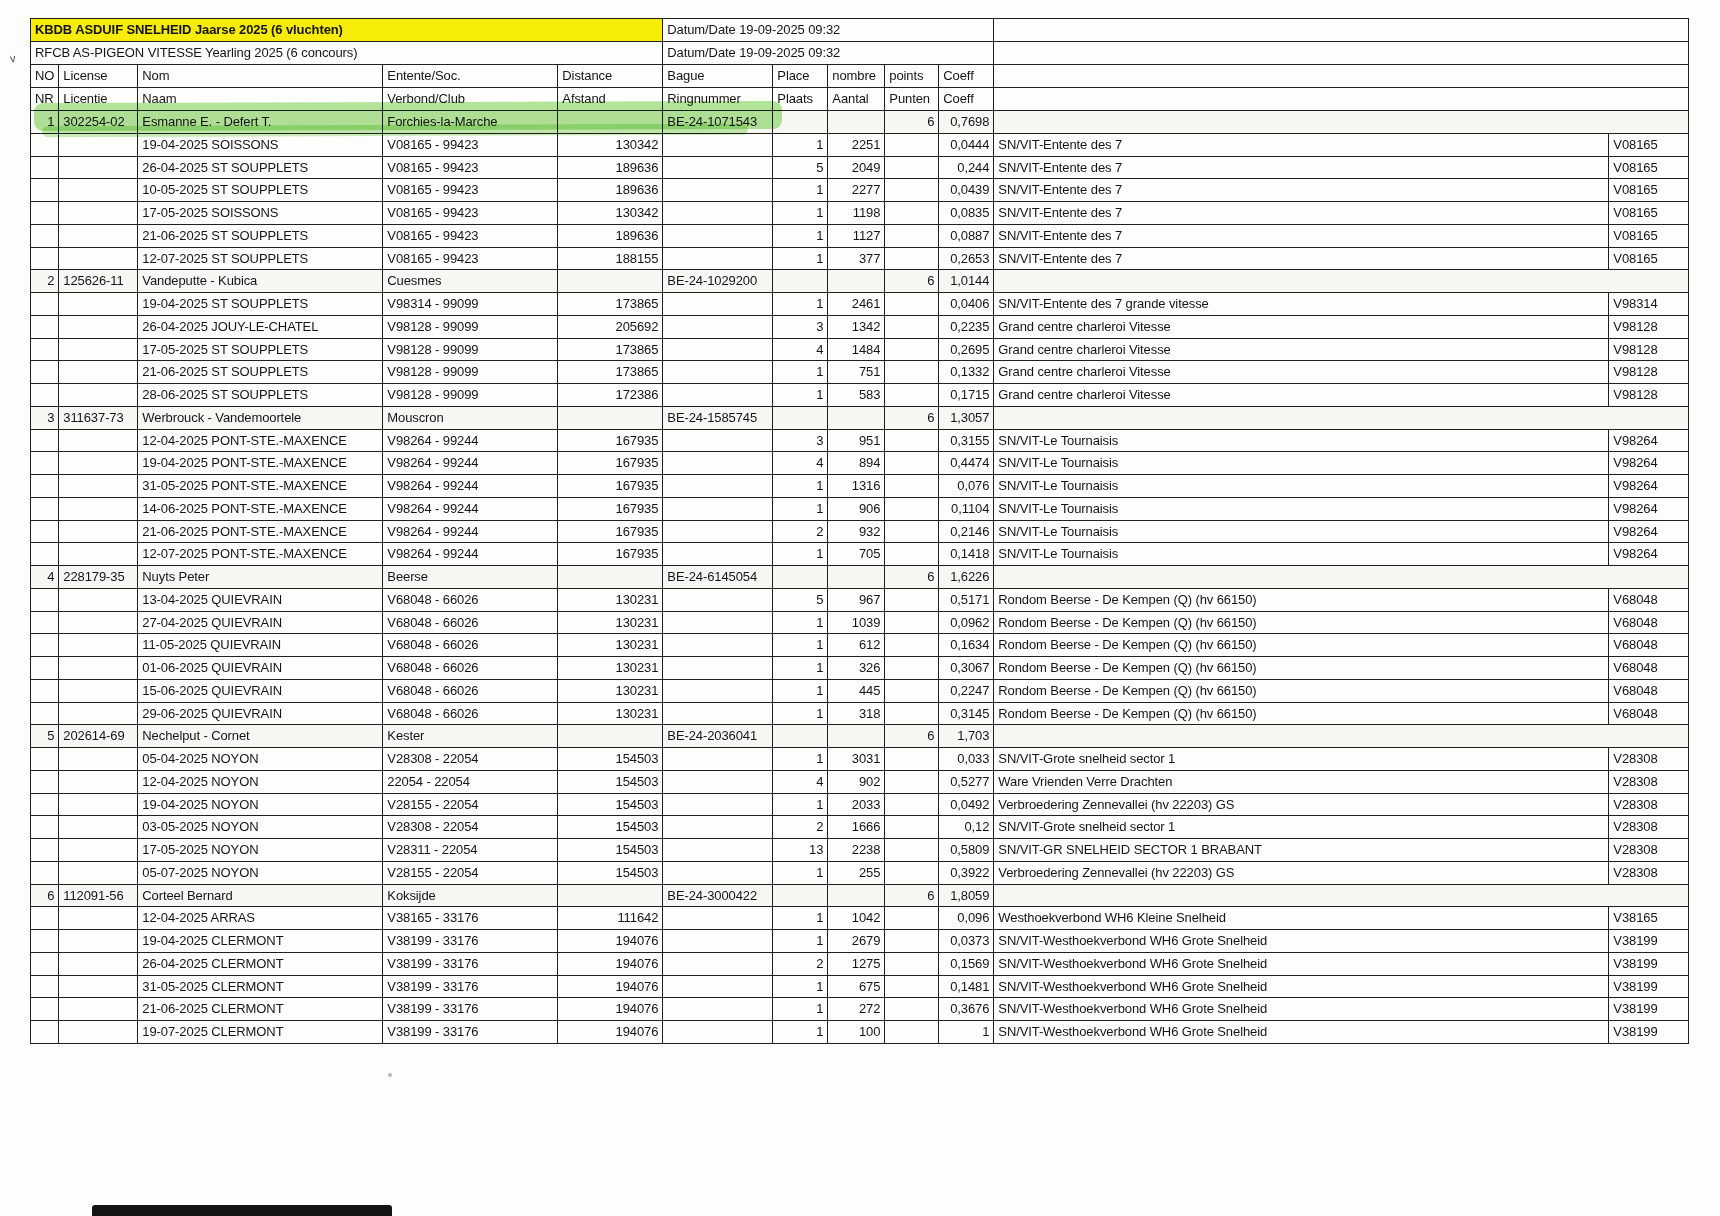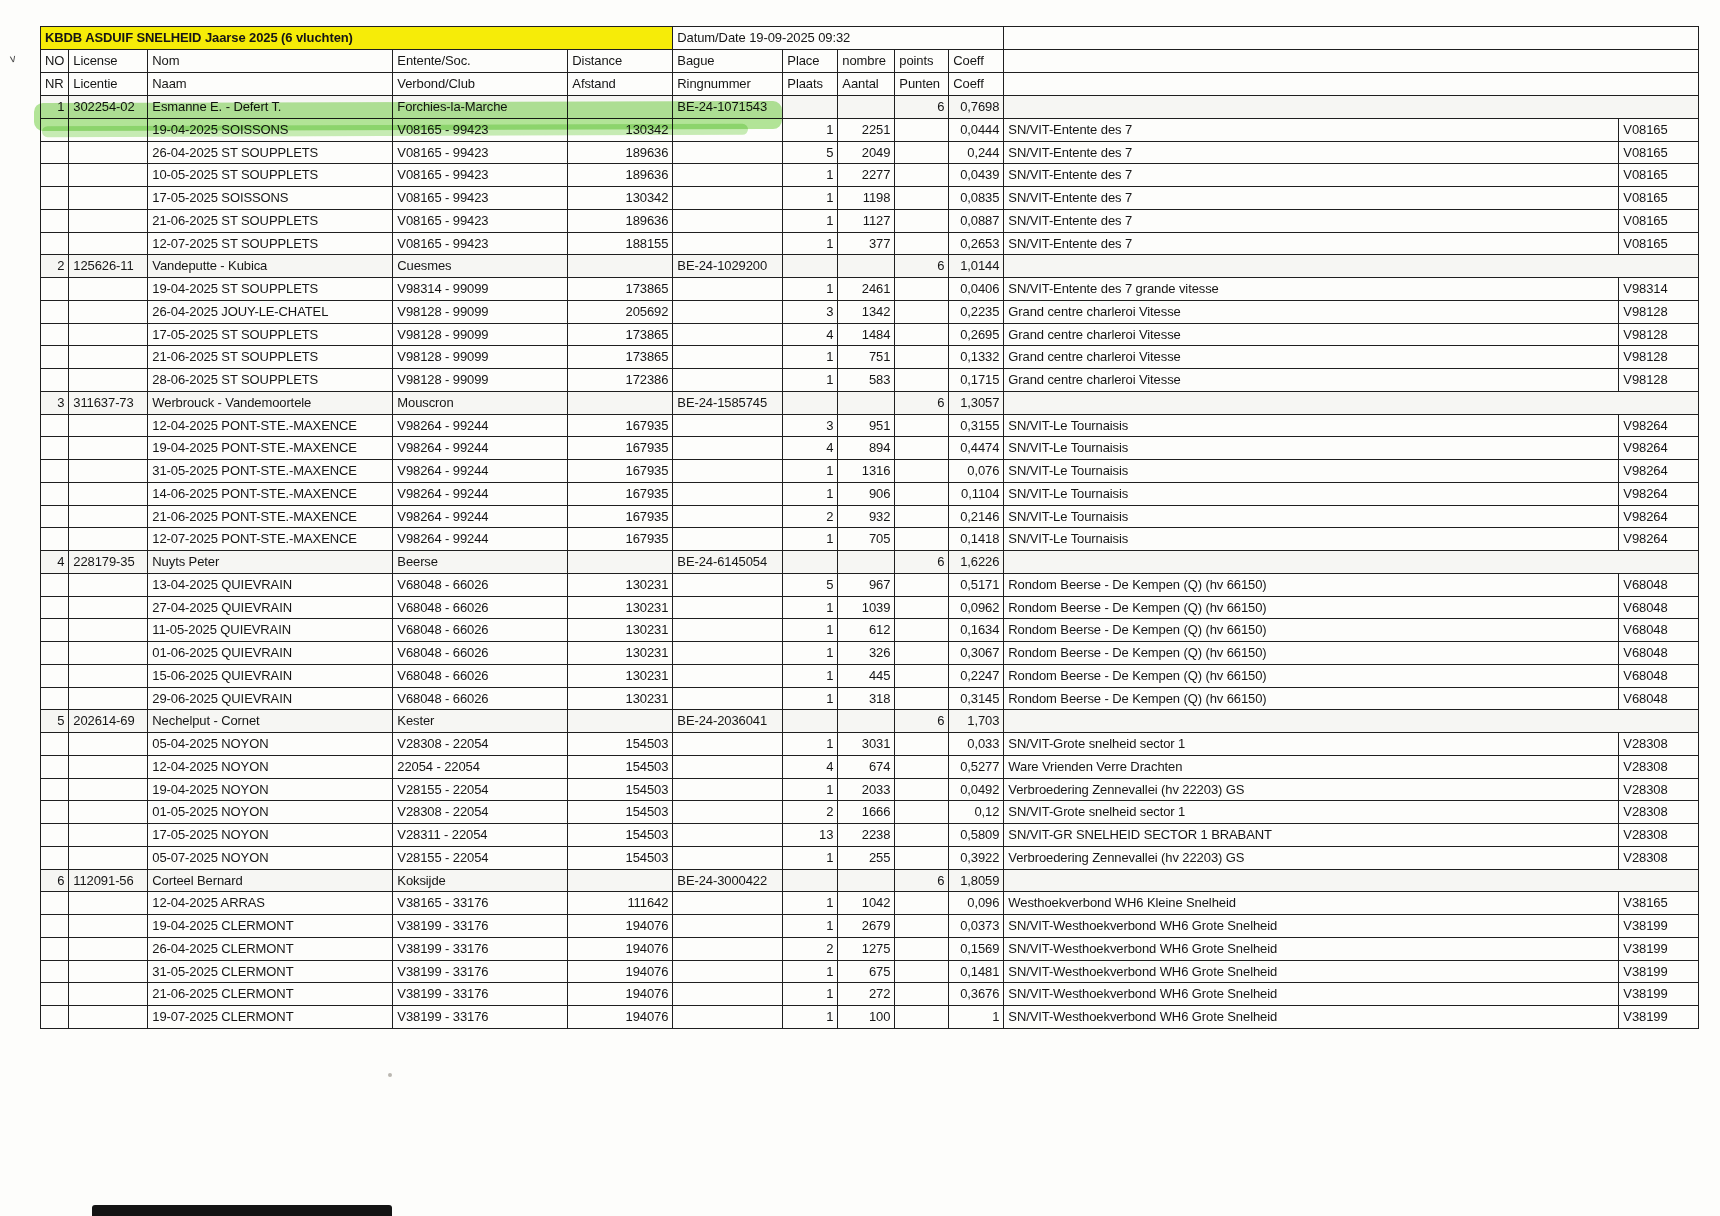--- a/index.html
+++ b/index.html
@@ -1,20 +1,20 @@
 <!DOCTYPE html>
 <html><head>
 <meta charset="utf-8">
 <style>
   html,body{margin:0;padding:0;background:#ffffff;}
   .page{
     position:relative;width:1720px;height:1216px;background:#fdfdfb;overflow:hidden;
     font-family:"Liberation Sans",sans-serif;color:#151515;
   }
-  table.grid{position:absolute;left:40px;top:18px;border-collapse:collapse;table-layout:fixed;margin-top:8px;}
+  table.grid{position:absolute;left:30px;top:18px;border-collapse:collapse;table-layout:fixed;}
   table.grid td{
     border:1.6px solid #1f1f1f;padding:0 4px;font-size:13px;line-height:1.05;
     white-space:nowrap;overflow:hidden;vertical-align:middle;letter-spacing:-0.1px;
   }
   tr.r-title td,tr.r-head td{height:22px;}
   tr.r-ace td,tr.r-flight td{height:21.76px;}
   .col-nr{width:28px}.col-lic{width:79px}.col-name{width:245px}.col-club{width:175px}
   .col-dist{width:105px}.col-ring{width:110px}.col-place{width:55px}.col-nbr{width:57px}
   .col-pts{width:54px}.col-coef{width:55px}.col-org{width:615px}.col-code{width:80px}
   td.c-void{border:none;background:transparent;}
@@ -50,20 +50,25 @@
         <col class="col-coef">
         <col class="col-org">
         <col class="col-code">
     </colgroup>
     <tbody id="tbody">
       <tr class="r-title">
         <td class="c-title-yellow" colspan="5">KBDB ASDUIF SNELHEID Jaarse 2025 (6 vluchten)</td>
         <td class="c-date" colspan="5">Datum/Date 19-09-2025 09:32</td>
         <td class="c-void" colspan="2"></td>
       </tr>
+      <tr class="r-title">
+        <td colspan="5">RFCB AS-PIGEON VITESSE Yearling 2025 (6 concours)</td>
+        <td class="c-date" colspan="5">Datum/Date 19-09-2025 09:32</td>
+        <td class="c-void" colspan="2"></td>
+      </tr>
       <tr class="r-head">
         <td>NO</td>
         <td>License</td>
         <td>Nom</td>
         <td>Entente/Soc.</td>
         <td>Distance</td>
         <td>Bague</td>
         <td>Place</td>
         <td>nombre</td>
         <td>points</td>
@@ -485,21 +490,21 @@
           <td>V28308</td>
         </tr>
         <tr class="r-flight">
           <td></td>
           <td></td>
           <td>12-04-2025 NOYON</td>
           <td>22054 - 22054</td>
           <td class="num">154503</td>
           <td></td>
           <td class="num">4</td>
-          <td class="num">674</td>
+          <td class="num">902</td>
           <td class="num"></td>
           <td class="num">0,5277</td>
           <td>Ware Vrienden Verre Drachten</td>
           <td>V28308</td>
         </tr>
         <tr class="r-flight">
           <td></td>
           <td></td>
           <td>19-04-2025 NOYON</td>
           <td>V28155 - 22054</td>
@@ -508,21 +513,21 @@
           <td class="num">1</td>
           <td class="num">2033</td>
           <td class="num"></td>
           <td class="num">0,0492</td>
           <td>Verbroedering Zennevallei (hv 22203) GS</td>
           <td>V28308</td>
         </tr>
         <tr class="r-flight">
           <td></td>
           <td></td>
-          <td>01-05-2025 NOYON</td>
+          <td>03-05-2025 NOYON</td>
           <td>V28308 - 22054</td>
           <td class="num">154503</td>
           <td></td>
           <td class="num">2</td>
           <td class="num">1666</td>
           <td class="num"></td>
           <td class="num">0,12</td>
           <td>SN/VIT-Grote snelheid sector 1</td>
           <td>V28308</td>
         </tr>

